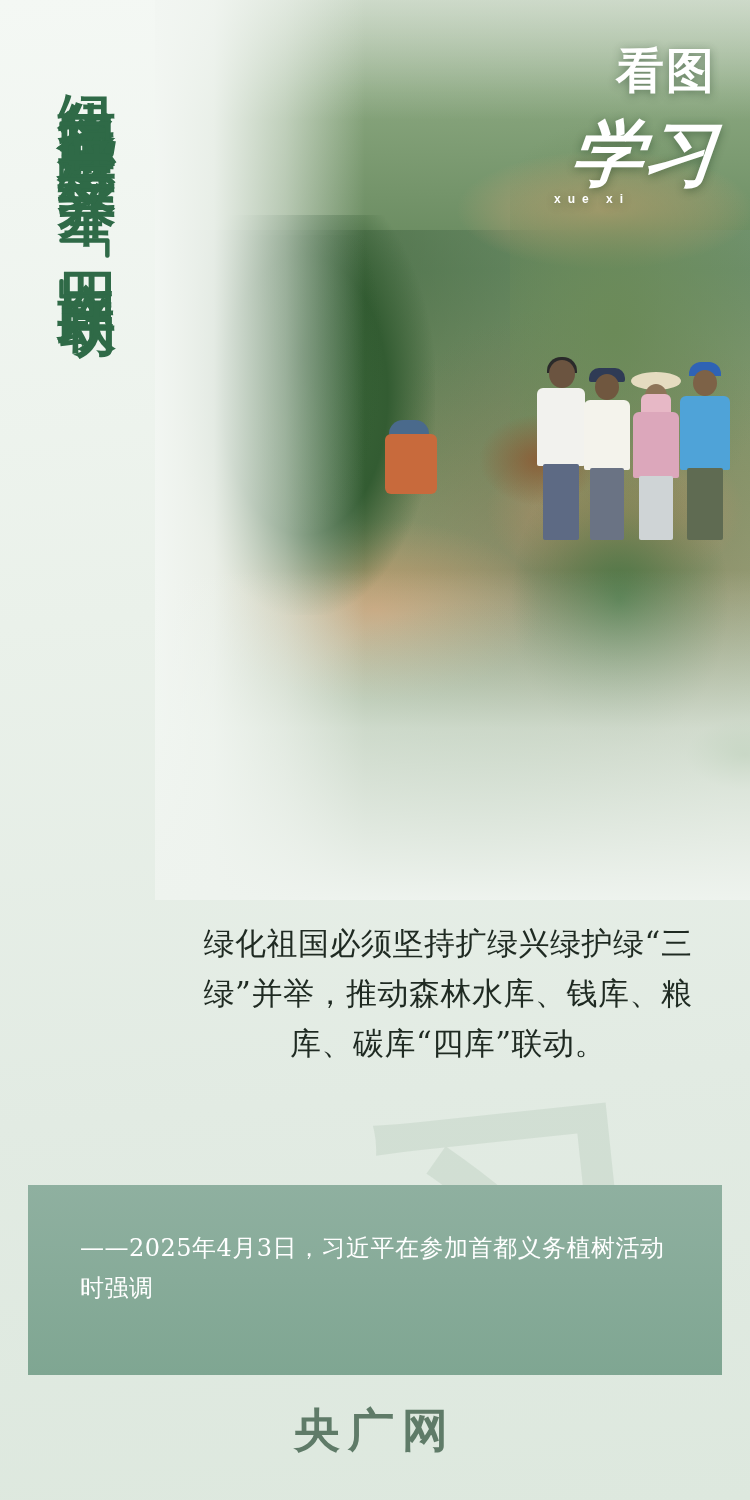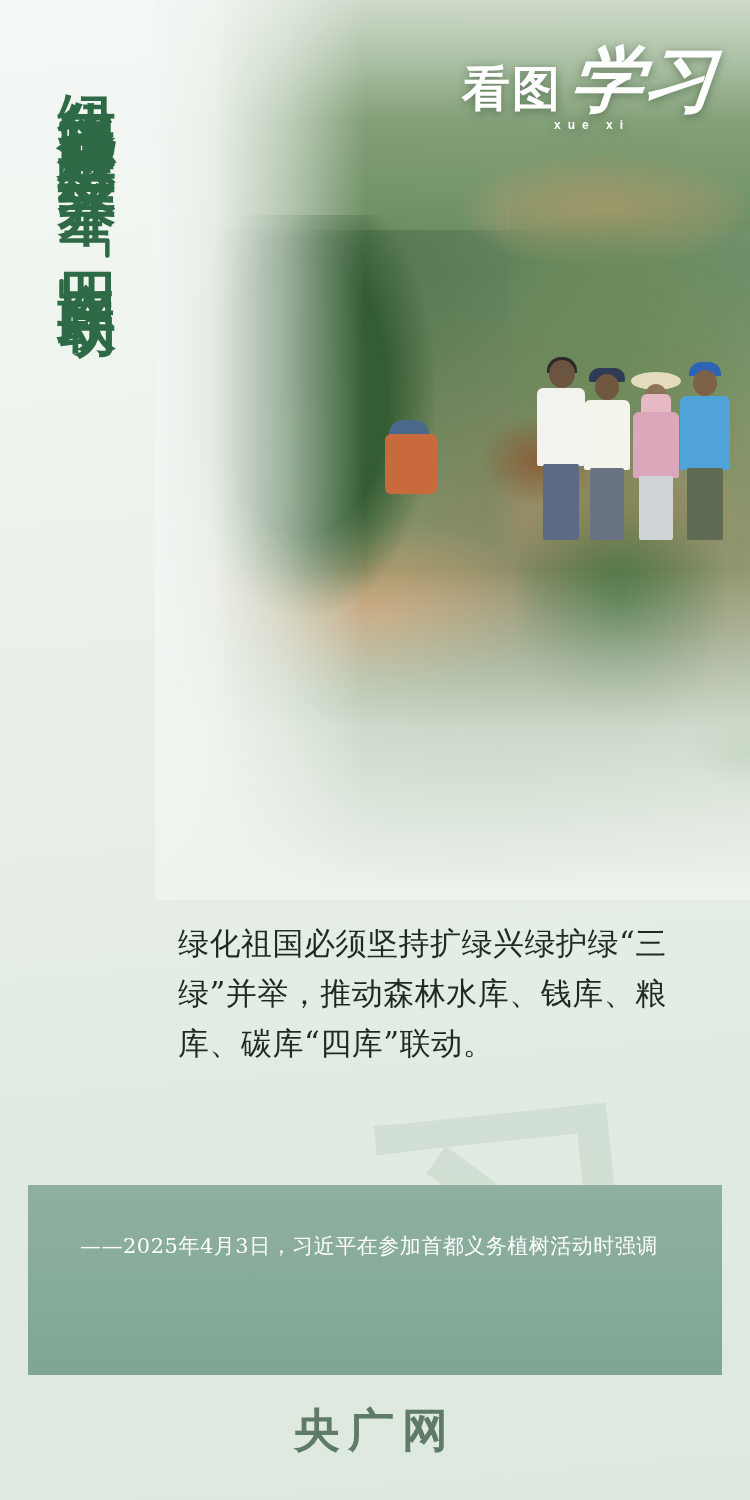--- a/index.html
+++ b/index.html
@@ -149,21 +149,21 @@
     background: linear-gradient(180deg, rgba(236,242,236,0.55) 0%, rgba(236,242,236,0) 100%);
   }
 
   
   .brand {
     position: absolute; right: 34px; top: 46px;
     text-align: right; color: #ffffff;
     text-shadow: 0 2px 10px rgba(20,50,25,.45);
     z-index: 6;
   }
-  .brand-row { display: flex; align-items: flex-end; justify-content: flex-end; gap: 10px; }
+  .brand-row { display: flex; align-items: flex-end; justify-content: flex-end; gap: 26px; flex-direction: column; }
   .brand-kan {
     font-size: 48px; font-weight: 700; letter-spacing: 2px; line-height: 1;
     font-family: "DejaVu Sans", "Liberation Sans", sans-serif;
   }
   .brand-xue {
     font-size: 72px; line-height: .92; font-weight: 700;
     font-family: "DejaVu Serif", "Liberation Serif", serif;
     font-style: italic;
     transform: skewX(-6deg);
   }
@@ -191,35 +191,36 @@
   
   .body-text {
     position: absolute;
     left: 178px; top: 918px; width: 540px;
     font-family: "DejaVu Serif", "Liberation Serif", serif;
     font-size: 31px;
     line-height: 1.62;
     color: #1f2a22;
     letter-spacing: .5px;
     z-index: 7;
+    text-align: center;
   }
 
   
   .source {
     position: absolute;
     left: 28px; top: 1185px;
     width: 694px; height: 190px;
     background: linear-gradient(180deg, #8fb0a0 0%, #7fa692 100%);
     z-index: 7;
     padding: 44px 40px 0 52px;
   }
   .source-text {
     color: #ffffff;
     font-family: "DejaVu Serif", "Liberation Serif", serif;
-    font-size: 21px;
+    font-size: 24px;
     line-height: 1.66;
     letter-spacing: .5px;
   }
 
   
   .footer {
     position: absolute;
     left: 0; bottom: 38px; width: 100%;
     text-align: center;
     z-index: 7;

